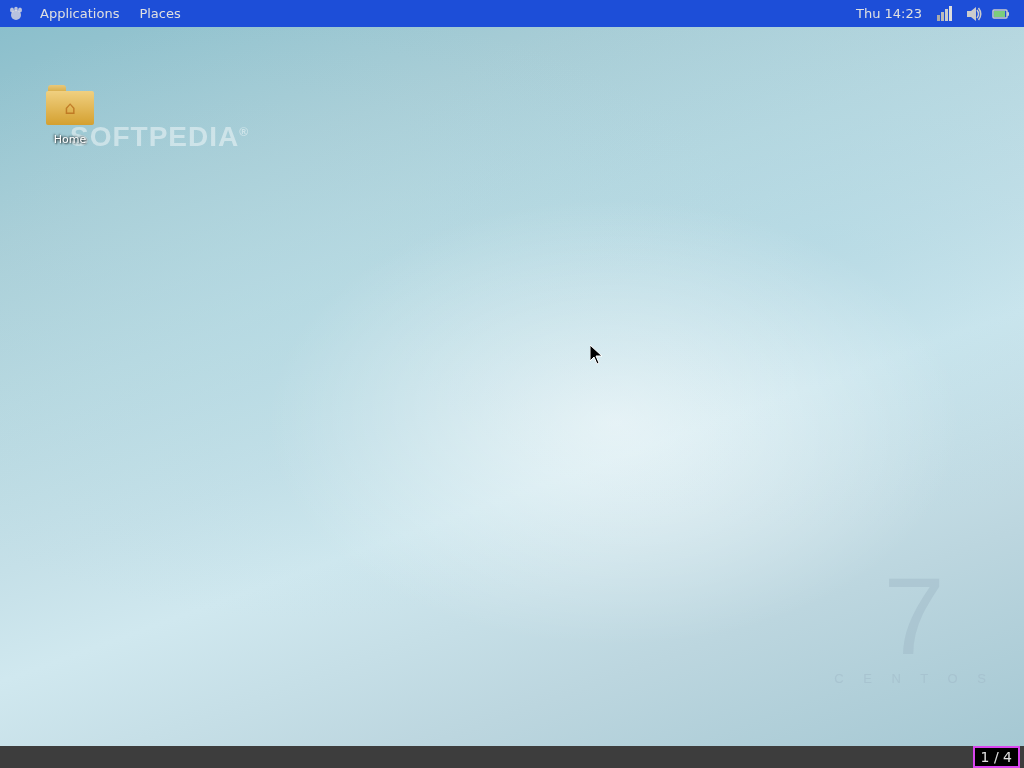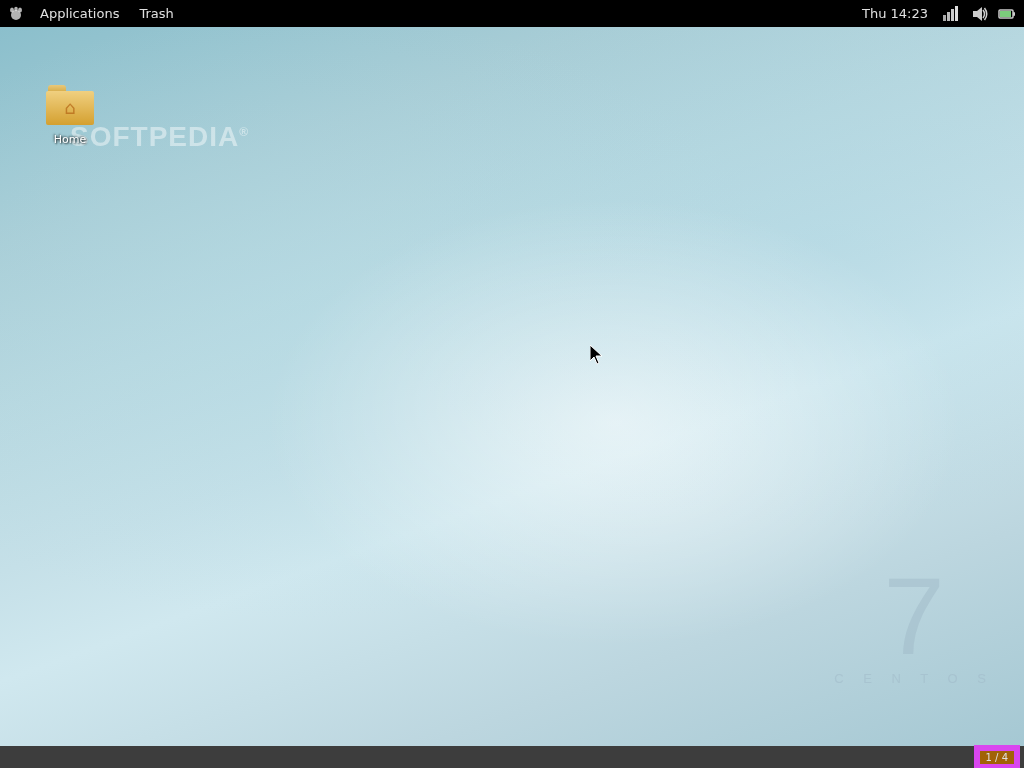--- a/index.html
+++ b/index.html
@@ -27,21 +27,21 @@
         linear-gradient(160deg, #8bbfcc 0%, #a8cdd6 20%, #b8d8e0 35%, #c5e0e8 50%, #d0e8ef 60%, #bcd6df 80%, #a5c8d3 100%);
     }
 
     
     #top-panel {
       position: absolute;
       top: 0;
       left: 0;
       right: 0;
       height: 27px;
-      background: #000000;
+      background: #1d4ed8;
       display: flex;
       align-items: center;
       z-index: 100;
     }
 
     #panel-left {
       display: flex;
       align-items: center;
       height: 100%;
     }
@@ -63,21 +63,21 @@
       display: flex;
       align-items: center;
       justify-content: center;
     }
 
     #panel-right {
       margin-left: auto;
       display: flex;
       align-items: flex-start;
       height: 100%;
-      padding-right: 6px;
+      padding-right: 12px;
       gap: 6px;
     }
 
     .panel-right-item {
       color: #e0e0e0;
       font-size: 13px;
       padding: 0 6px;
       height: 100%;
       display: flex;
       align-items: center;
@@ -103,24 +103,24 @@
       height: 22px;
       background: #3d3d3d;
       display: flex;
       align-items: center;
       justify-content: flex-end;
       z-index: 100;
       padding-right: 4px;
     }
 
     #workspace-switcher {
-      background: #a16207;
-      border: 6px solid #d946ef;
+      background: #000000;
+      border: 2px solid #d946ef;
       color: #e0e0e0;
-      font-size: 10px;
+      font-size: 14px;
       padding: 1px 6px;
       cursor: pointer;
     }
 
     
     .desktop-icon {
       position: absolute;
       width: 80px;
       display: flex;
       flex-direction: column;
@@ -321,21 +321,21 @@
 
     <div id="panel-icon">
       <svg width="16" height="16" viewBox="0 0 16 16">
         <circle cx="8" cy="9" r="5" fill="#e0e0e0" opacity="0.8"></circle>
         <ellipse cx="4" cy="4" rx="2" ry="2.5" fill="#e0e0e0" opacity="0.8"></ellipse>
         <ellipse cx="8" cy="3" rx="1.8" ry="2.2" fill="#e0e0e0" opacity="0.8"></ellipse>
         <ellipse cx="12" cy="4" rx="2" ry="2.5" fill="#e0e0e0" opacity="0.8"></ellipse>
       </svg>
     </div>
     <div class="panel-menu-item">Applications</div>
-    <div class="panel-menu-item">Trash</div>
+    <div class="panel-menu-item">Places</div>
   </div>
 
   <div id="panel-right">
     <div class="panel-right-item">Thu 14:23</div>
 
     <div class="panel-icon-btn">
       <svg width="18" height="18" viewBox="0 0 18 18">
         <rect x="1" y="10" width="3" height="6" fill="#aaa"></rect>
         <rect x="5" y="7" width="3" height="9" fill="#bbb"></rect>
         <rect x="9" y="4" width="3" height="12" fill="#ccc"></rect>

